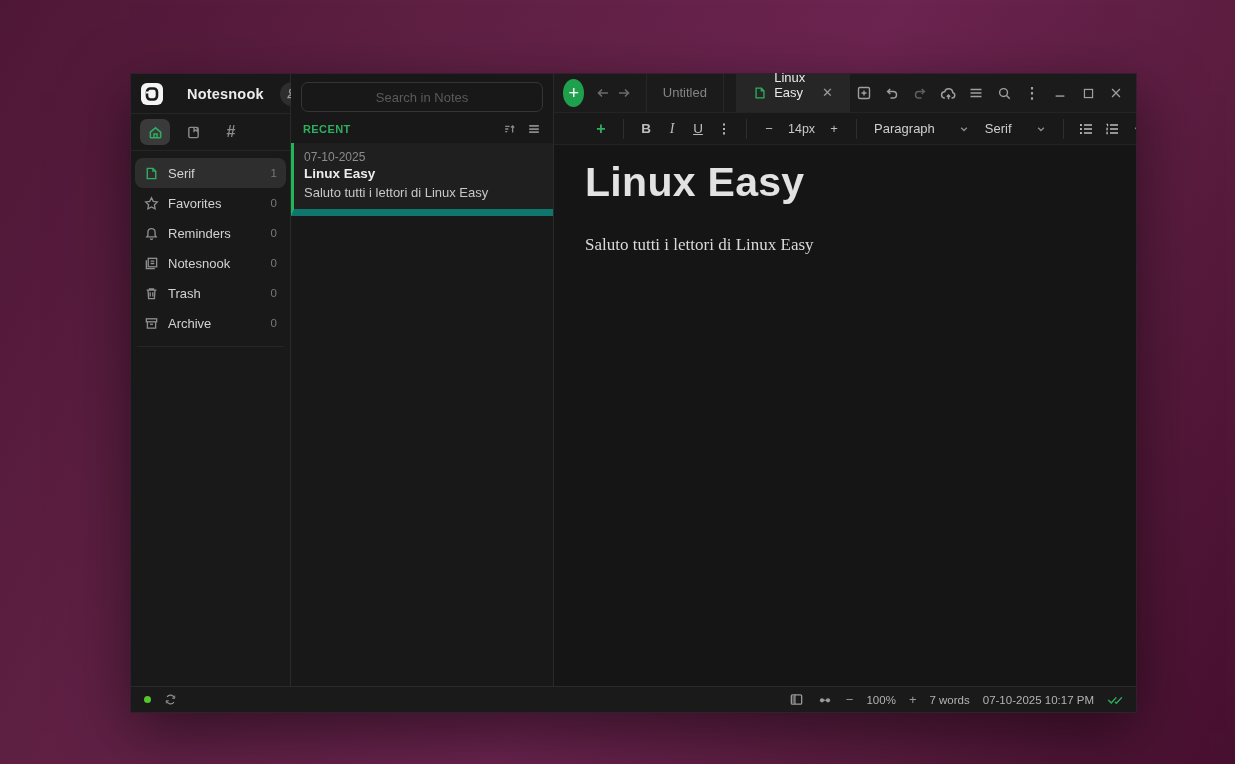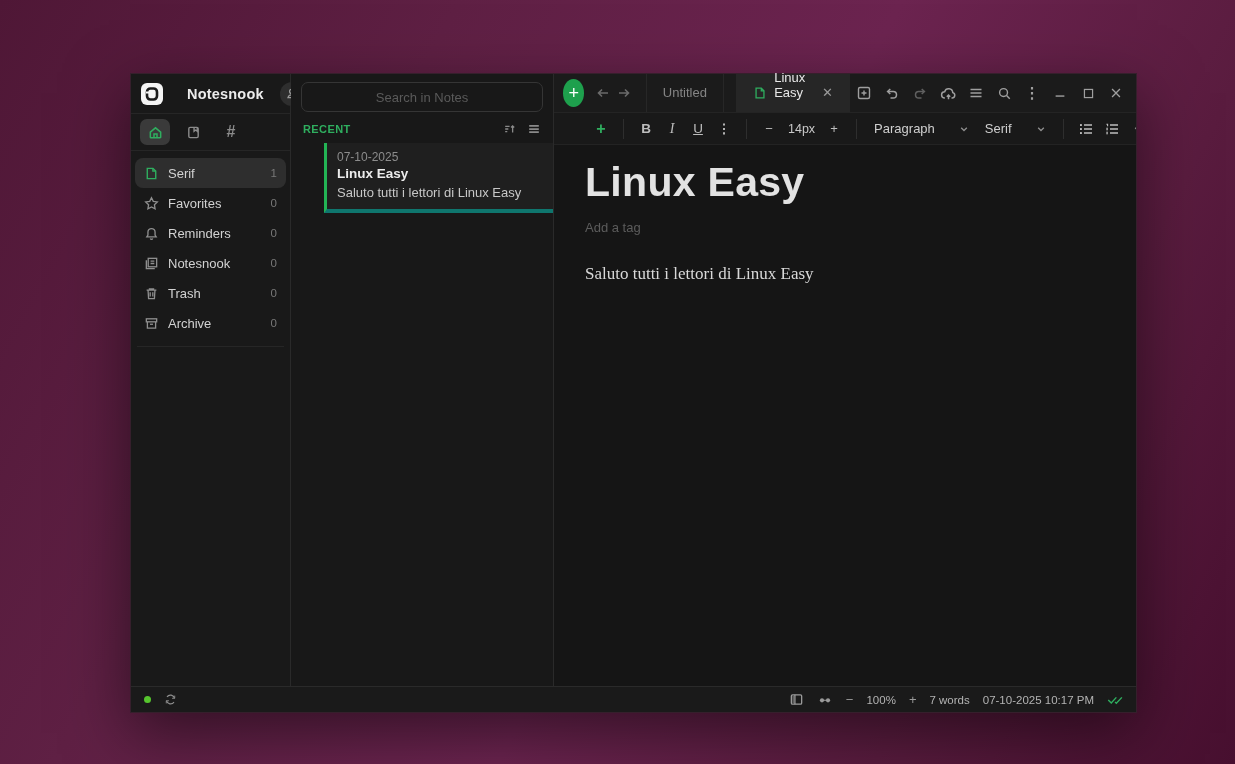--- a/index.html
+++ b/index.html
@@ -36,21 +36,21 @@
   .nav-count { font-size:11.5px; color:#787878; }
   .nav-divider { border-bottom:1px solid #262626; margin:8px 2px 0; }
 
   
   .listpanel { width:263px; background:#181818; border-right:1px solid #2a2a2a; display:flex; flex-direction:column; }
   .search { margin:8px 10px 7px; height:30px; border:1px solid #353535; border-radius:7px; background:transparent; color:#c5c5c5; font-size:13px; text-align:center; outline:none; font-family:"Liberation Sans", sans-serif; }
   .search::placeholder { color:#5a5a5a; }
   .recent-row { display:flex; align-items:center; padding:3px 12px 7px;gap:28px; }
   .recent-label { color:#2fae5f; font-size:11px; font-weight:700; letter-spacing:.4px; flex:1; }
   .recent-icons { display:flex; gap:10px; color:#8a8a8a; }
-  .note-card { background:#1f1f1f; border-left:3px solid #23b455; border-bottom:4px solid #0f766e; padding:5px 10px 9px;margin-left:33px; }
+  .note-card { background:#1f1f1f; border-left:3px solid #23b455; border-bottom:7px solid #0f766e; padding:5px 10px 9px; }
   .note-date { font-size:12px; color:#8c8c8c; margin:2px 0 2px; }
   .note-title { font-size:13.5px; font-weight:700; color:#ececec; margin-bottom:4px; }
   .note-preview { font-size:13px; color:#c7c7c7; }
 
   
   .editor { flex:1; min-width:0; display:flex; flex-direction:column; background:#151515; }
   .tabbar { height:38px; flex:0 0 38px; background:#1b1b1b; display:flex; align-items:center; }
   .newtab-btn { width:28px; height:28px; border-radius:50%; background:#1ea04d; color:#fff; margin:0 8px 0 9px; display:flex; align-items:center; justify-content:center; font-size:18px; line-height:1; font-weight:400; }
   .navarrow { width:28px; text-align:center; color:#6b6b6b; display:flex; justify-content:center; }
   .navarrow svg { display:block; }
@@ -381,21 +381,20 @@
               <rect x="2" y="7.1" width="1.9" height="1.9" fill="none" stroke-width="1"></rect>
               <rect x="2" y="11.1" width="1.9" height="1.9" fill="none" stroke-width="1"></rect>
             </svg>
         </span>
         <span class="gap8"></span>
 
       </div>
 
       <div class="content">
         <div class="note-title-big">Linux Easy</div>
-        <div class="tag-placeholder">Add a tag</div>
         <div class="note-body">Saluto tutti i lettori di Linux Easy</div>
       </div>
     </div>
   </div>
 
   <div class="statusbar">
     <span class="sync-dot"></span>
     <span class="sb-left-icon">
       <svg width="13" height="13" viewBox="0 0 16 16" fill="none" stroke="currentColor" stroke-width="1.4">
           <path d="M13 6.5A5.2 5.2 0 003.7 4.8M3 9.5a5.2 5.2 0 009.3 1.7"></path>

